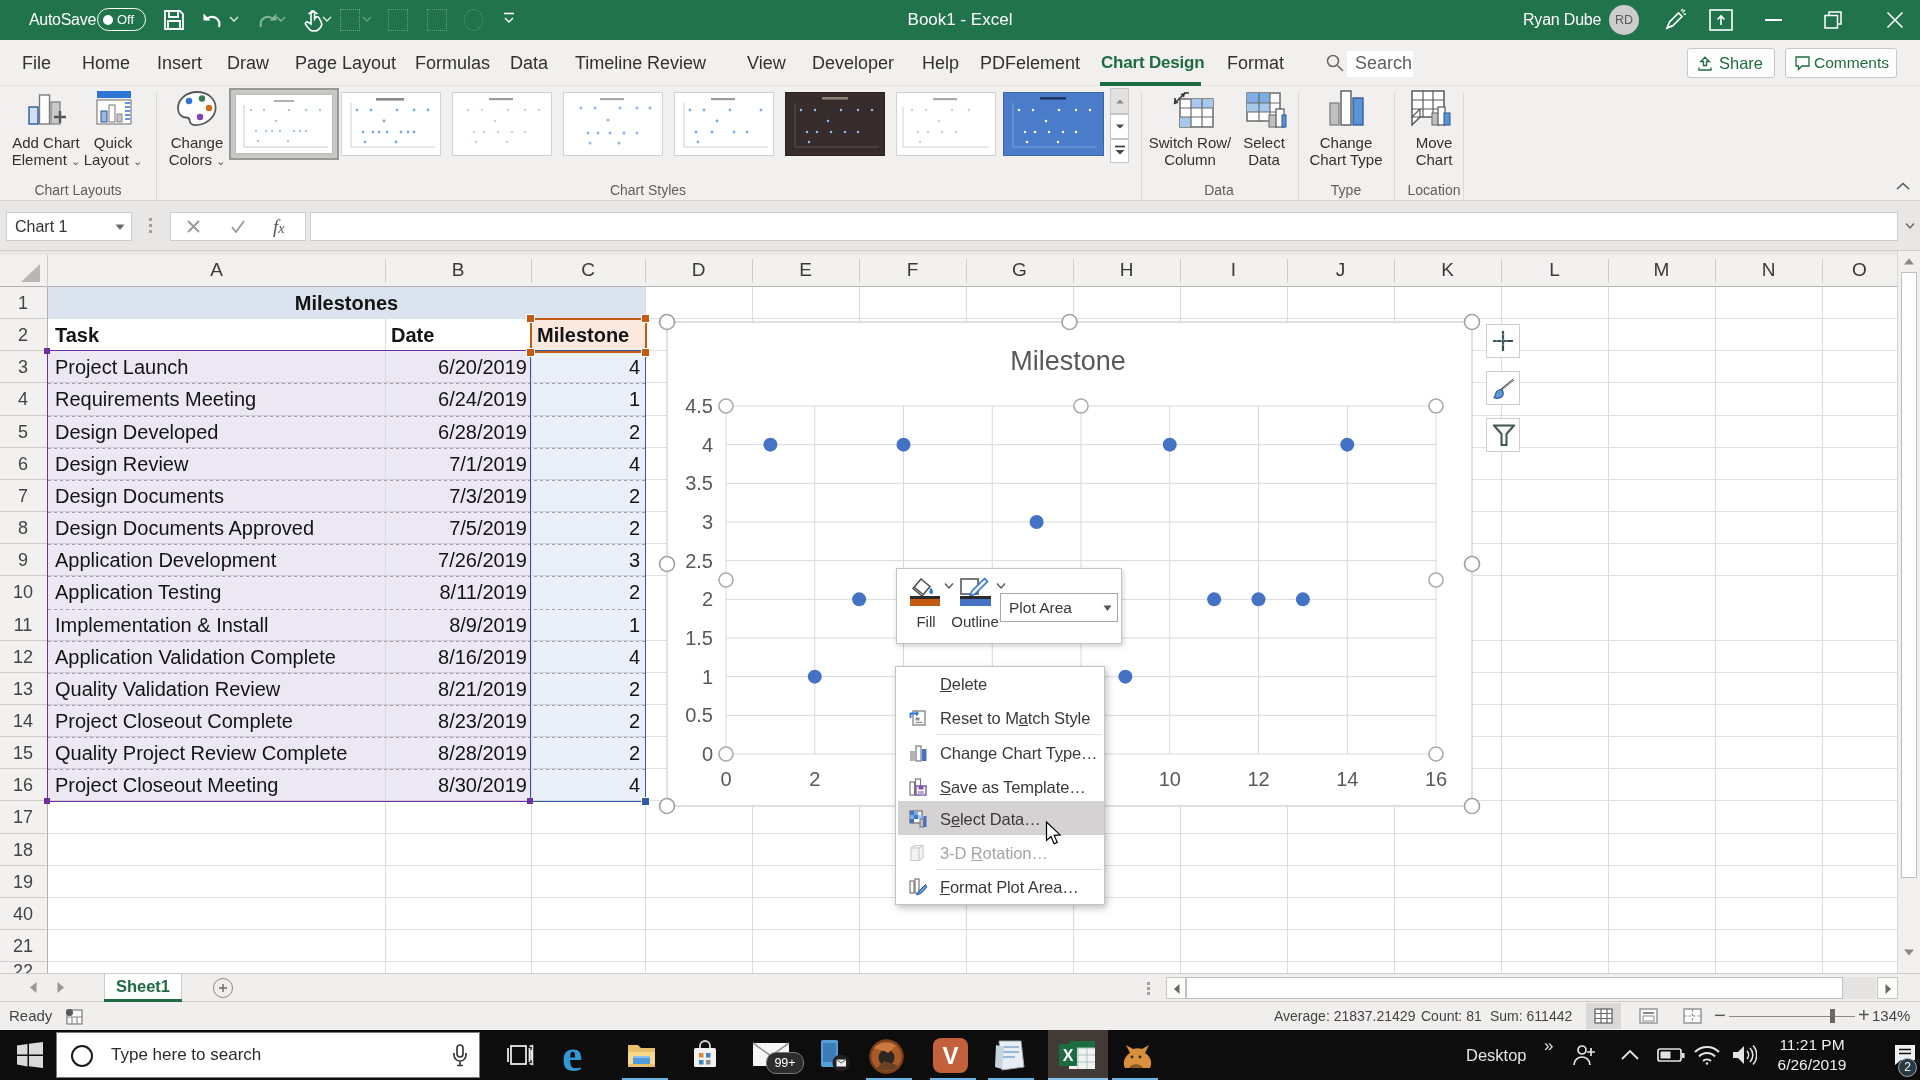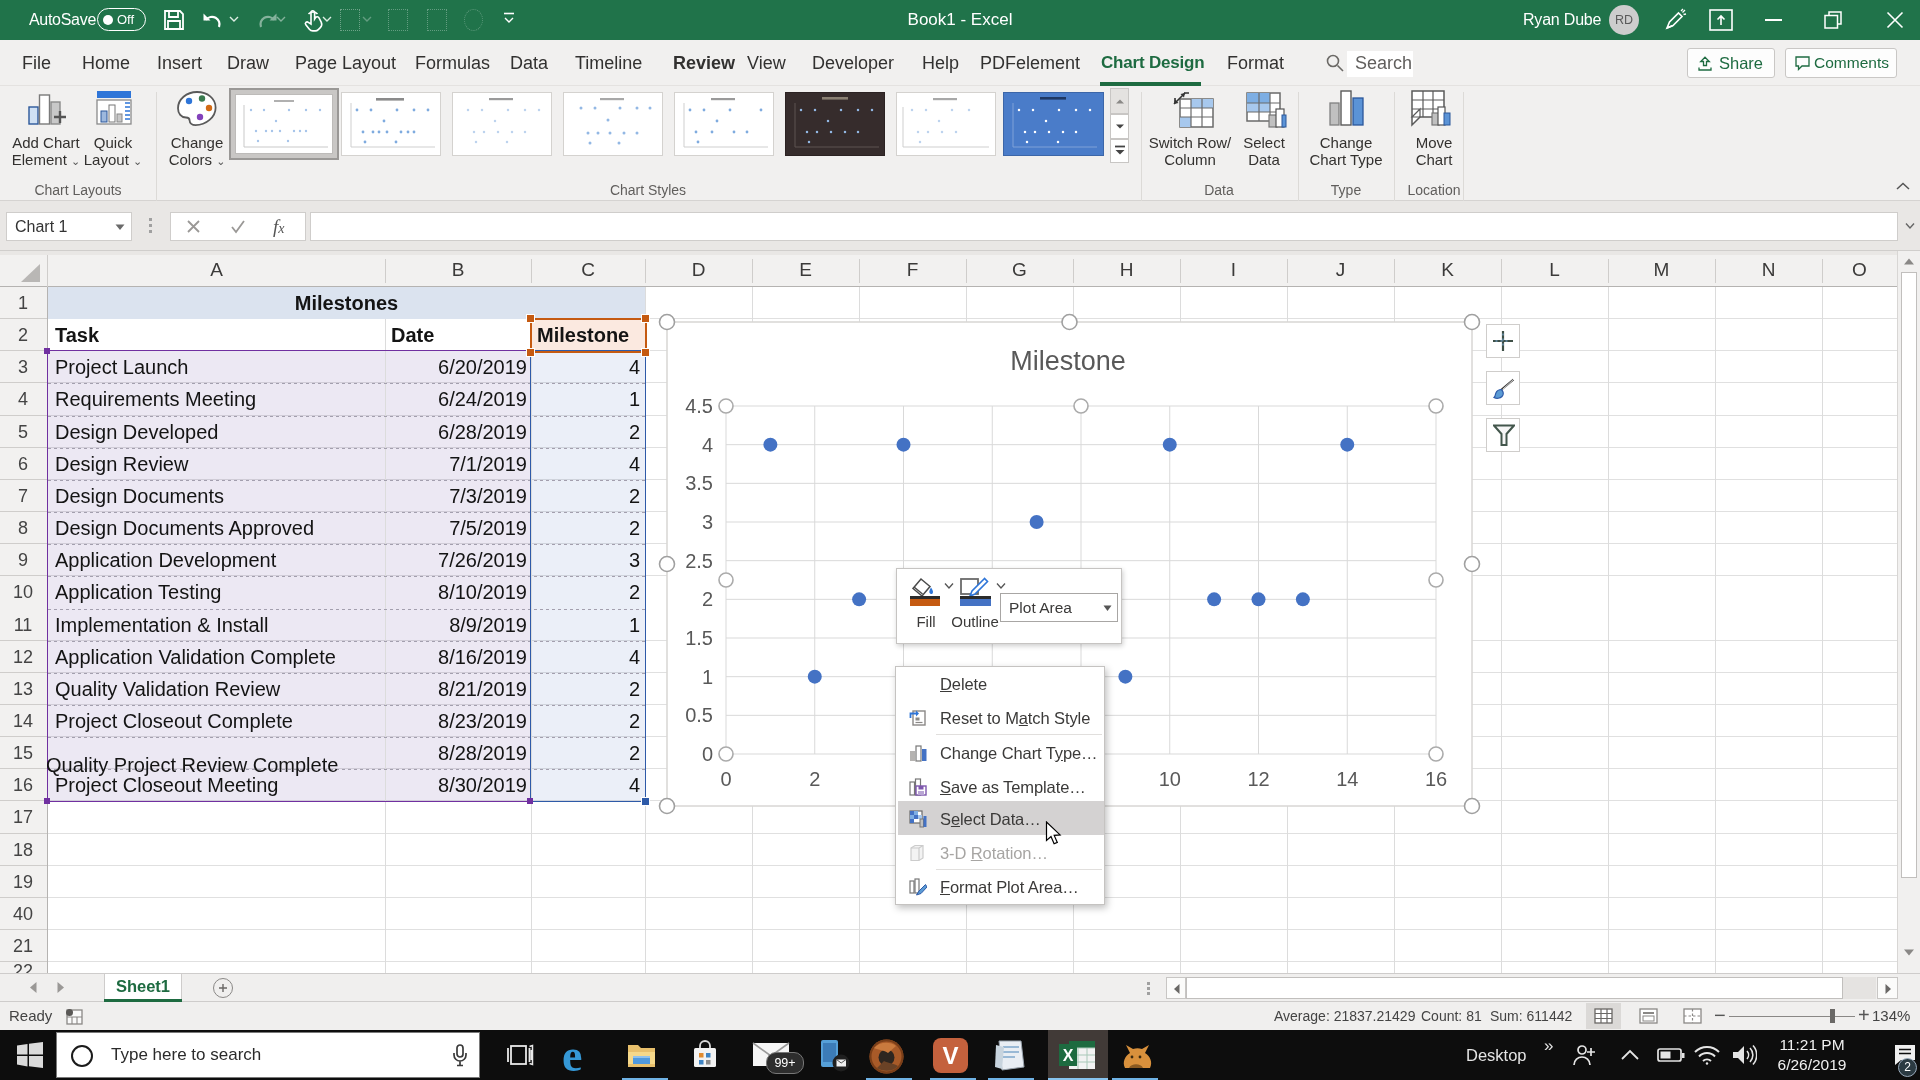--- a/index.html
+++ b/index.html
@@ -89,21 +89,21 @@
 
 <div class="a" id="menubar" style="left:0;top:40px;width:1920px;height:46px;background:#f1f0ef;border-bottom:1px solid #e4e2e0;box-sizing:border-box;">
   <div class="tabtxt" style="left:22px;">File</div>
   <div class="tabtxt" style="left:82px;">Home</div>
   <div class="tabtxt" style="left:157px;">Insert</div>
   <div class="tabtxt" style="left:227px;">Draw</div>
   <div class="tabtxt" style="left:295px;">Page Layout</div>
   <div class="tabtxt" style="left:415px;">Formulas</div>
   <div class="tabtxt" style="left:510px;">Data</div>
   <div class="tabtxt" style="left:575px;">Timeline</div>
-  <div class="tabtxt" style="left:673px;font-weight:bold;">Review</div>
+  <div class="tabtxt" style="left:647px;">Review</div>
   <div class="tabtxt" style="left:747px;">View</div>
   <div class="tabtxt" style="left:812px;">Developer</div>
   <div class="tabtxt" style="left:922px;">Help</div>
   <div class="tabtxt" style="left:980px;">PDFelement</div>
   <div class="tabtxt b" style="left:1101px;color:#1e6b41;font-size:17px;letter-spacing:-0.2px;">Chart Design</div>
   <div class="a" style="left:1100px;top:42px;width:101px;height:4px;background:#1e6b41;"></div>
   <div class="tabtxt" style="left:1227px;">Format</div>
   <div class="a" style="left:1347px;top:11px;width:66px;height:26px;background:#fff;"></div>
   <svg class="a" style="left:1325px;top:13px;" width="20" height="20" viewBox="0 0 20 20">
       <circle cx="8" cy="8" r="5.5" fill="none" stroke="#6b6966" stroke-width="1.6"></circle>
@@ -537,35 +537,35 @@
   <div class="cell" style="left:55px;top:228.90px;height:32.15px;line-height:32.15px;">Design Documents</div>
   <div class="cell" style="left:385px;top:228.90px;width:142px;height:32.15px;line-height:32.15px;text-align:right;">7/3/2019</div>
   <div class="cell" style="left:531px;top:228.90px;width:109px;height:32.15px;line-height:32.15px;text-align:right;">2</div>
   <div class="cell" style="left:55px;top:261.05px;height:32.15px;line-height:32.15px;">Design Documents Approved</div>
   <div class="cell" style="left:385px;top:261.05px;width:142px;height:32.15px;line-height:32.15px;text-align:right;">7/5/2019</div>
   <div class="cell" style="left:531px;top:261.05px;width:109px;height:32.15px;line-height:32.15px;text-align:right;">2</div>
   <div class="cell" style="left:55px;top:293.20px;height:32.15px;line-height:32.15px;">Application Development</div>
   <div class="cell" style="left:385px;top:293.20px;width:142px;height:32.15px;line-height:32.15px;text-align:right;">7/26/2019</div>
   <div class="cell" style="left:531px;top:293.20px;width:109px;height:32.15px;line-height:32.15px;text-align:right;">3</div>
   <div class="cell" style="left:55px;top:325.35px;height:32.15px;line-height:32.15px;">Application Testing</div>
-  <div class="cell" style="left:385px;top:325.35px;width:142px;height:32.15px;line-height:32.15px;text-align:right;">8/10/2019</div>
+  <div class="cell" style="left:385px;top:325.35px;width:142px;height:32.15px;line-height:32.15px;text-align:right;">8/11/2019</div>
   <div class="cell" style="left:531px;top:325.35px;width:109px;height:32.15px;line-height:32.15px;text-align:right;">2</div>
   <div class="cell" style="left:55px;top:357.50px;height:32.15px;line-height:32.15px;">Implementation &amp; Install</div>
   <div class="cell" style="left:385px;top:357.50px;width:142px;height:32.15px;line-height:32.15px;text-align:right;">8/9/2019</div>
   <div class="cell" style="left:531px;top:357.50px;width:109px;height:32.15px;line-height:32.15px;text-align:right;">1</div>
   <div class="cell" style="left:55px;top:389.65px;height:32.15px;line-height:32.15px;">Application Validation Complete</div>
   <div class="cell" style="left:385px;top:389.65px;width:142px;height:32.15px;line-height:32.15px;text-align:right;">8/16/2019</div>
   <div class="cell" style="left:531px;top:389.65px;width:109px;height:32.15px;line-height:32.15px;text-align:right;">4</div>
   <div class="cell" style="left:55px;top:421.80px;height:32.15px;line-height:32.15px;">Quality Validation Review</div>
   <div class="cell" style="left:385px;top:421.80px;width:142px;height:32.15px;line-height:32.15px;text-align:right;">8/21/2019</div>
   <div class="cell" style="left:531px;top:421.80px;width:109px;height:32.15px;line-height:32.15px;text-align:right;">2</div>
   <div class="cell" style="left:55px;top:453.95px;height:32.15px;line-height:32.15px;">Project Closeout Complete</div>
   <div class="cell" style="left:385px;top:453.95px;width:142px;height:32.15px;line-height:32.15px;text-align:right;">8/23/2019</div>
   <div class="cell" style="left:531px;top:453.95px;width:109px;height:32.15px;line-height:32.15px;text-align:right;">2</div>
-  <div class="cell" style="left:46px;top:486.10px;height:32.15px;line-height:32.15px;margin-top:12px;">Quality Project Review Complete</div>
+  <div class="cell" style="left:55px;top:486.10px;height:32.15px;line-height:32.15px;">Quality Project Review Complete</div>
   <div class="cell" style="left:385px;top:486.10px;width:142px;height:32.15px;line-height:32.15px;text-align:right;">8/28/2019</div>
   <div class="cell" style="left:531px;top:486.10px;width:109px;height:32.15px;line-height:32.15px;text-align:right;">2</div>
   <div class="cell" style="left:55px;top:518.25px;height:32.15px;line-height:32.15px;">Project Closeout Meeting</div>
   <div class="cell" style="left:385px;top:518.25px;width:142px;height:32.15px;line-height:32.15px;text-align:right;">8/30/2019</div>
   <div class="cell" style="left:531px;top:518.25px;width:109px;height:32.15px;line-height:32.15px;text-align:right;">4</div>
 
   <div class="a" style="left:1897px;top:0;width:23px;height:722px;background:#f1f0ef;border-left:1px solid #d8d6d4;box-sizing:border-box;"></div>
   <svg class="a" style="left:1903px;top:6px;" width="12" height="9" viewBox="0 0 12 9">
       <path d="M1 7.5L6 1.5l5 6z" fill="#8a8886"></path>
     </svg>

